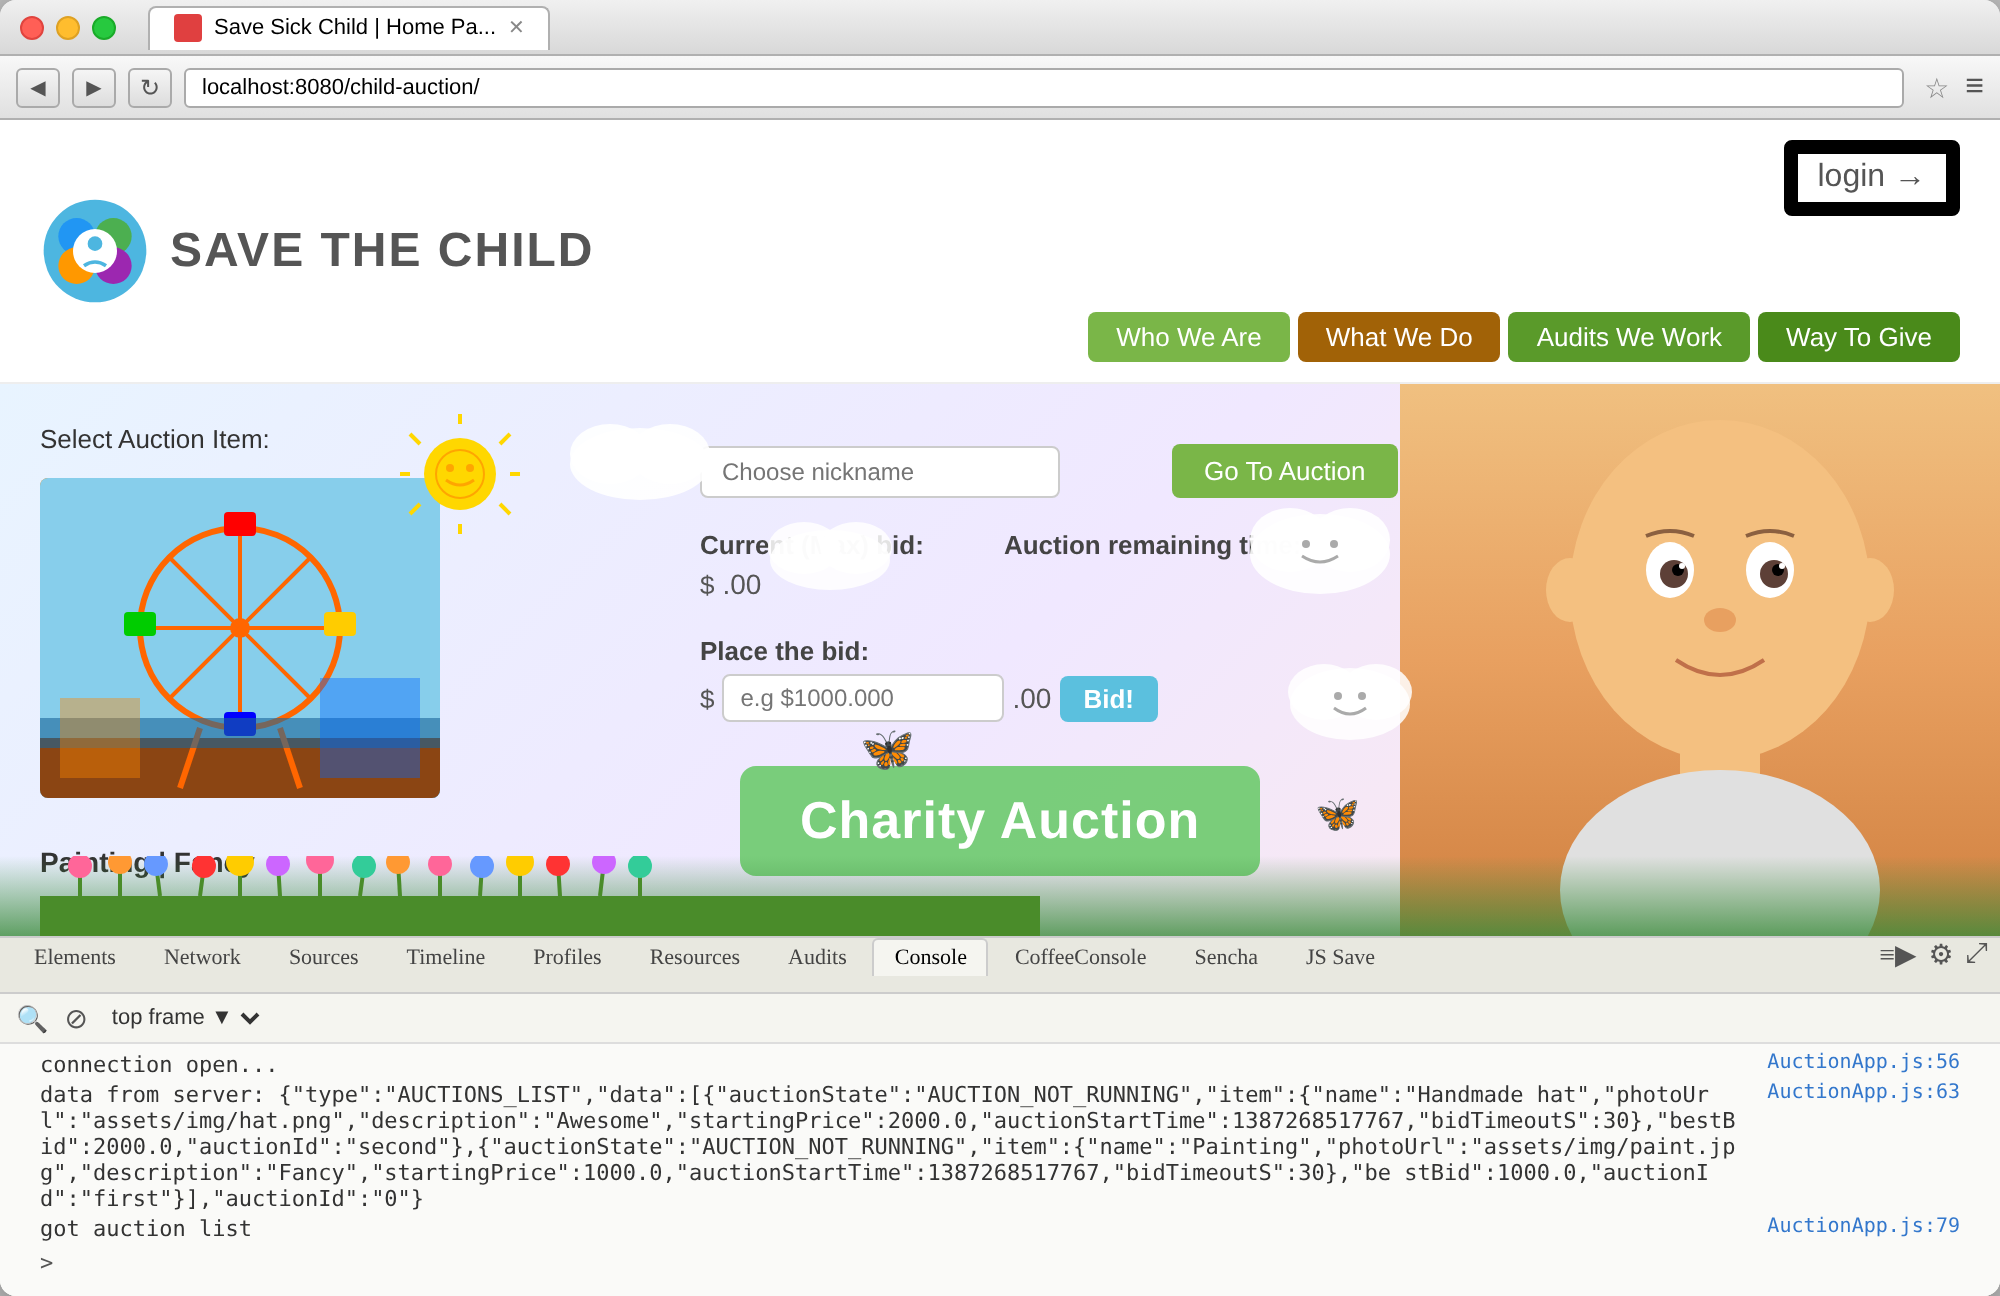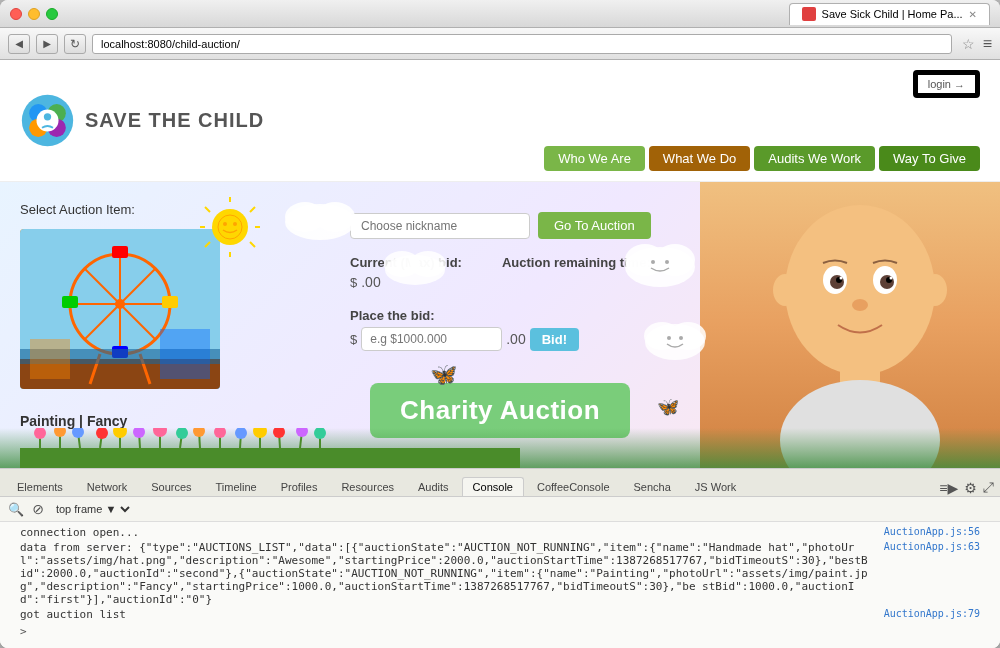--- a/index.html
+++ b/index.html
@@ -28,21 +28,20 @@
     }
     .traffic-light { width: 12px; height: 12px; border-radius: 50%; }
     .tl-red { background: #ff5f56; border: 1px solid #e0443e; }
     .tl-yellow { background: #ffbd2e; border: 1px solid #dea123; }
     .tl-green { background: #27c93f; border: 1px solid #1aab29; }
     .tab-bar-area {
       display: flex;
       align-items: flex-end;
       margin-left: 10px;
       flex: 1;
-      justify-content: flex-end;
     }
     .browser-tab {
       background: white;
       border: 1px solid #b0b0b0;
       border-bottom: none;
       border-radius: 4px 4px 0 0;
       padding: 4px 12px;
       font-size: 11px;
       display: flex;
       align-items: center;
@@ -113,37 +112,37 @@
     .logo-area {
       display: flex;
       align-items: center;
       gap: 10px;
     }
     .logo-icon {
       width: 55px;
       height: 55px;
     }
     .logo-text {
-      font-size: 20px;
+      font-size: 24px;
       font-weight: 900;
       color: #555;
       letter-spacing: 1px;
     }
     .header-right {
       display: flex;
       flex-direction: column;
       align-items: flex-end;
       gap: 6px;
     }
     .login-btn {
       background: white;
-      border: 5px solid #000000;
+      border: 7px solid #000000;
       border-radius: 4px;
       padding: 3px 10px;
-      font-size: 11px;
+      font-size: 16px;
       color: #555;
       cursor: pointer;
     }
     .nav-buttons {
       display: flex;
       gap: 4px;
     }
     .nav-pill {
       padding: 5px 14px;
       border: none;
@@ -233,20 +232,21 @@
     }
     .go-auction-btn {
       background: #7ab648;
       color: white;
       border: none;
       border-radius: 4px;
       padding: 6px 16px;
       font-size: 13px;
       cursor: pointer;
       font-weight: 500;
+      margin-left: 48px;
     }
 
     .bid-section {
       margin-bottom: 8px;
     }
     .bid-label {
       font-size: 13px;
       font-weight: 600;
       color: #444;
       margin-bottom: 4px;
@@ -326,25 +326,26 @@
     .devtools {
       height: 180px;
       background: #f5f5f0;
       border-top: 1px solid #ccc;
       display: flex;
       flex-direction: column;
     }
     .devtools-tabs {
       background: #e8e8e0;
       display: flex;
-      align-items: flex-end;
+      align-items: flex-start;
       padding: 0 6px;
       height: 28px;
       border-bottom: 1px solid #ccc;
       gap: 2px;
+      font-family: Liberation Serif, serif;
     }
     .devtools-tab {
       padding: 3px 10px;
       font-size: 11px;
       color: #444;
       cursor: pointer;
       border-radius: 3px 3px 0 0;
       border: 1px solid transparent;
       border-bottom: none;
     }
@@ -677,21 +678,21 @@
         <span class="devtools-tab">Elements</span>
         <span class="devtools-tab">Network</span>
         <span class="devtools-tab">Sources</span>
         <span class="devtools-tab">Timeline</span>
         <span class="devtools-tab">Profiles</span>
         <span class="devtools-tab">Resources</span>
         <span class="devtools-tab">Audits</span>
         <span class="devtools-tab active">Console</span>
         <span class="devtools-tab">CoffeeConsole</span>
         <span class="devtools-tab">Sencha</span>
-        <span class="devtools-tab">JS Work</span>
+        <span class="devtools-tab">JS Save</span>
         <div class="devtools-icons">
           <span class="devtools-icon">≡▶</span>
           <span class="devtools-icon">⚙</span>
           <span class="devtools-icon">⤢</span>
         </div>
       </div>
       <div class="devtools-toolbar">
         <span class="devtools-search-icon">🔍</span>
         <span style="font-size:14px;color:#555;">⊘</span>
         <select class="frame-select">

